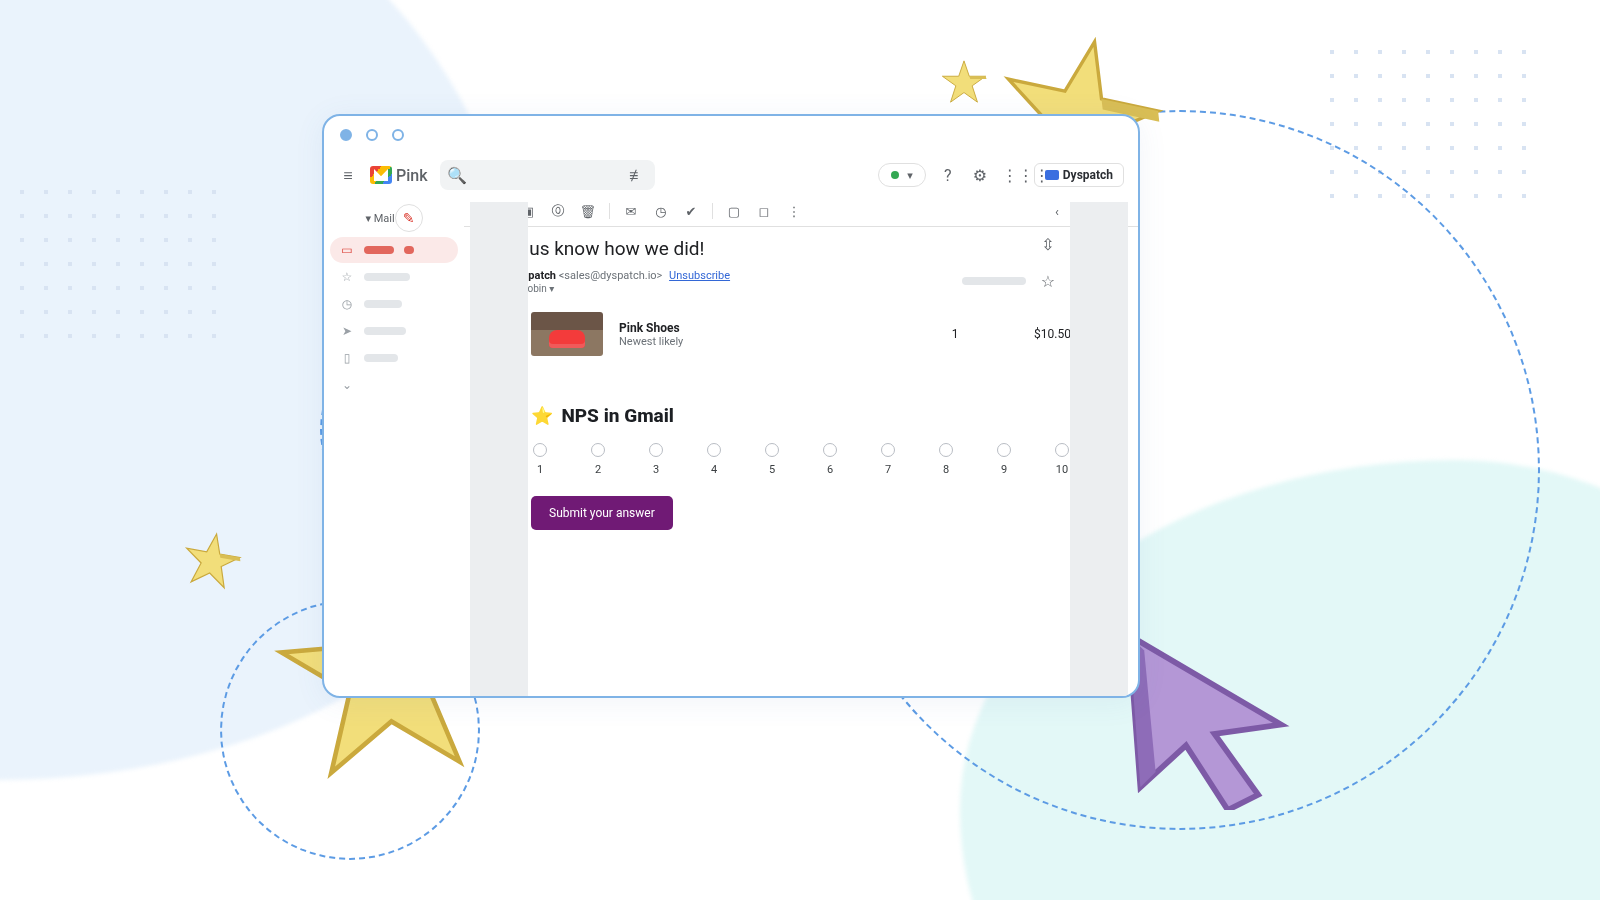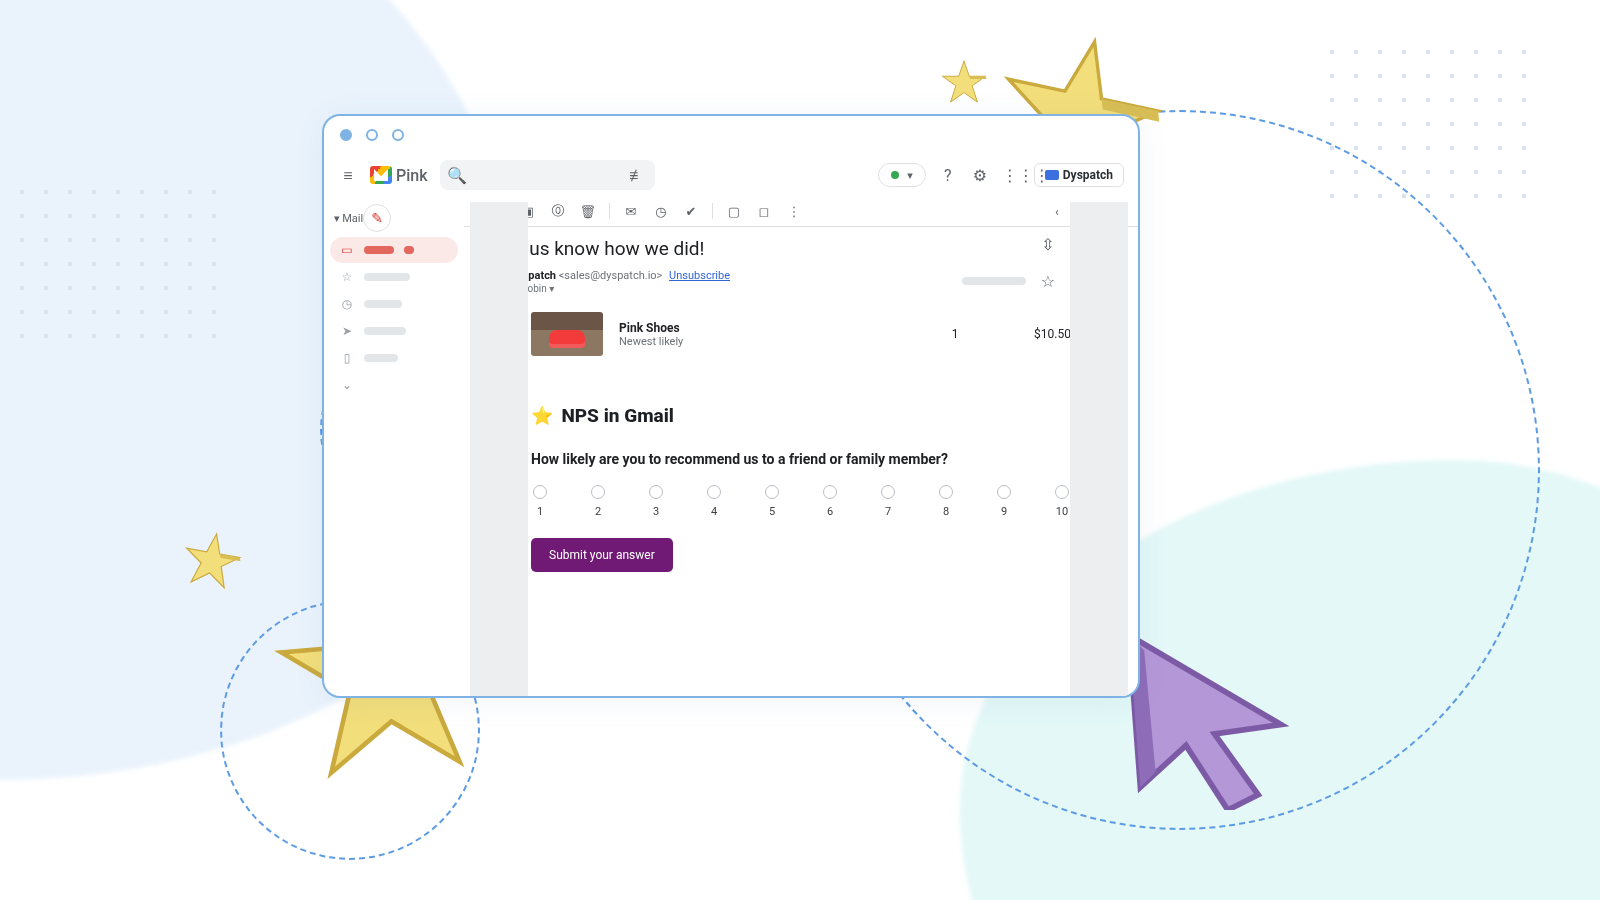--- a/index.html
+++ b/index.html
@@ -58,21 +58,21 @@
   .search input{border:none;background:transparent;flex:1;outline:none;font-size:12px}
   .pill{border:1px solid var(--border);border-radius:20px;height:24px;padding:0 12px;
     display:flex;align-items:center;gap:8px;font-size:11px;color:var(--gray)}
   .status-dot{width:8px;height:8px;border-radius:50%;background:#34a853}
   .ib{font-size:16px;color:var(--gray);cursor:pointer;width:20px;text-align:center}
   .brand{border:1px solid var(--border);border-radius:6px;padding:4px 10px;font-weight:700;color:#2b2e33;font-size:12px;display:flex;align-items:center;gap:4px}
   .brand-glyph{width:14px;height:10px;background:#3b6fe0;border-radius:2px}
 
   .body{display:flex;flex:1;overflow:hidden}
   .side{width:140px;padding:4px 6px 0 6px}
-  .mailrow{display:flex;align-items:center;justify-content:flex-start;font-size:11px;color:var(--gray);padding:4px 4px}
+  .mailrow{display:flex;align-items:center;justify-content:center;font-size:11px;color:var(--gray);padding:4px 4px}
   .compose{width:28px;height:28px;border-radius:50%;background:#fff;border:1px solid var(--border);color:#d93025;font-size:14px;display:flex;align-items:center;justify-content:center}
   .s-item{display:flex;align-items:center;gap:10px;padding:6px 10px;border-radius:14px;margin:1px 0}
   .s-item.active{background:#fbe9e8}
   .s-glyph{font-size:12px;color:#9aa0a6;width:14px;text-align:center}
   .s-item.active .s-glyph{color:#d93025}
   .s-bar{flex:1;height:8px;background:#e3e6e9;border-radius:4px}
   .s-item.active .s-bar{background:#e2675d;max-width:30px}
   .s-item.active .s-bar2{background:#e2675d;width:10px;height:8px;border-radius:4px}
 
   .main{flex:1;display:flex;flex-direction:column;overflow:hidden}
@@ -297,21 +297,20 @@
               <div class="p-qty">1</div>
               <div class="p-price">$10.50</div>
             </div>
 
 
             <div class="nps">
               <div class="nps-h">
                 <span class="mini-star">⭐</span>
                 <span>NPS in Gmail</span>
               </div>
-              <div class="nps-q">How likely are you to recommend us to a friend or family member?</div>
               <div class="scale" id="nps-scale">
                   <div class="opt">
                     <span class="radio"></span>
                     <span>1</span>
                   </div>
                   <div class="opt">
                     <span class="radio"></span>
                     <span>2</span>
                   </div>
                   <div class="opt">

